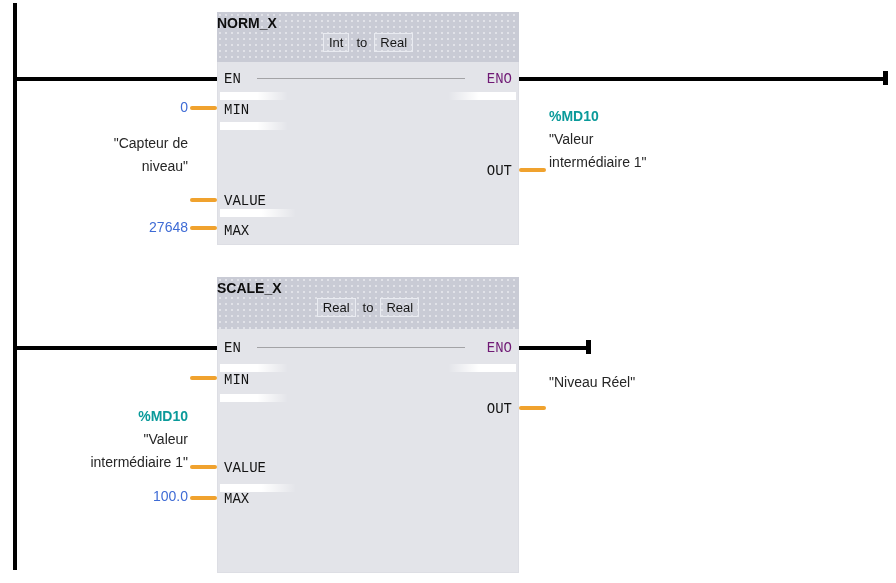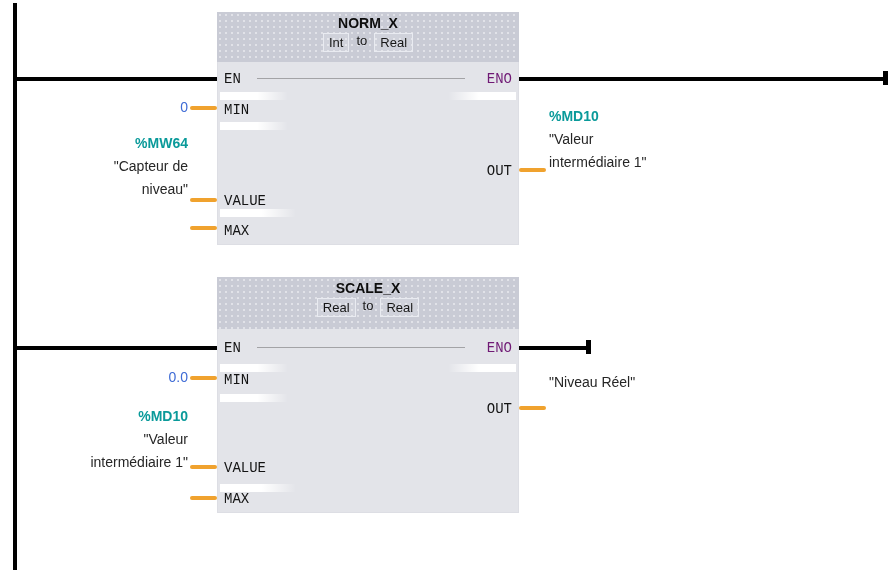--- a/index.html
+++ b/index.html
@@ -11,22 +11,22 @@
   .wire  { position:absolute; background:#000; }
   .tick  { position:absolute; background:#000; }
   .stub  { position:absolute; background:#f0a22e; border-radius:2px; }
   .block { position:absolute; background:#e3e4e9; box-shadow:0 0 0 1px #dddee4 inset; }
   .blk-header {
     position:absolute; left:0; top:0; width:100%;
     background-color:#c9cbd5;
     background-image:radial-gradient(rgba(255,255,255,0.45) 1px, rgba(0,0,0,0) 1px);
     background-size:6px 6px;
   }
-  .blk-title { text-align:center; font-weight:bold; font-size:14px; color:#0d0d0d; padding-top:3px; }
-  .type-row { display:flex; justify-content:center; gap:7px; margin-top:2px; font-size:13px; color:#161616; }
+  .blk-title { text-align:left; font-weight:bold; font-size:14px; color:#0d0d0d; padding-top:3px; }
+  .type-row { display:flex; justify-content:center; align-items:center; gap:7px; margin-top:2px; font-size:13px; color:#161616; }
   .type-box { border:1px solid #e9ebf1; background:rgba(255,255,255,0.14); padding:0 5px; line-height:17px; }
   .pin { position:absolute; font-size:14px; line-height:16px; color:#131313;font-family:Liberation Mono, monospace; }
   .pin.gray { color:#701a75; }
   .inner-line { position:absolute; height:1px; background:#a3a3a6; }
   .strip { position:absolute; height:8px; background:linear-gradient(to right,#ffffff 55%, rgba(255,255,255,0)); }
   .strip.right { background:linear-gradient(to left,#ffffff 55%, rgba(255,255,255,0)); }
   .operand { position:absolute; font-size:14px; line-height:23px; }
   .operand.single { line-height:21px; }
   .op-right { text-align:right; }
   .addr { color:#0a9a9a; font-weight:bold; }
@@ -66,35 +66,35 @@
     <div class="pin" style="right:7px;top:151px">OUT</div>
   </div>
 
   <div class="stub" style="left:190px;top:106px;width:27px;height:4px"></div>
   <div class="stub" style="left:190px;top:198px;width:27px;height:4px"></div>
   <div class="stub" style="left:190px;top:226px;width:27px;height:4px"></div>
   <div class="stub" style="left:519px;top:168px;width:27px;height:4px"></div>
 
   <div class="operand single op-right val" style="left:40px;top:97px;width:148px">0</div>
   <div class="operand op-right" style="left:20px;top:132px;width:168px">
-    <div class="addr">%MW64</div>
     <div class="name">"Capteur de</div>
     <div class="name">niveau"</div>
   </div>
+  <div class="operand single op-right val" style="left:40px;top:217px;width:148px">27648</div>
   <div class="operand" style="left:549px;top:105px;width:230px">
     <div class="addr">%MD10</div>
     <div class="name">"Valeur</div>
     <div class="name">intermédiaire 1"</div>
   </div>
 
   <div class="wire" style="left:13px;top:346px;width:204px;height:4px"></div>
   <div class="wire" style="left:519px;top:346px;width:71px;height:4px"></div>
   <div class="tick" style="left:586px;top:340px;width:5px;height:14px"></div>
 
-  <div class="block" style="left:217px;top:277px;width:302px;height:236px">
+  <div class="block" style="left:217px;top:277px;width:302px;height:296px">
     <div class="blk-header" style="height:52px">
       <div class="blk-title">SCALE_X</div>
       <div class="type-row">
         <span class="type-box">Real</span>
         <span>to</span>
         <span class="type-box">Real</span>
       </div>
     </div>
     <div class="inner-line" style="left:40px;top:70px;width:208px"></div>
     <div class="pin" style="left:7px;top:63px">EN</div>
@@ -107,23 +107,23 @@
     <div class="strip" style="left:3px;top:207px;width:76px"></div>
     <div class="pin" style="left:7px;top:214px">MAX</div>
     <div class="pin" style="right:7px;top:124px">OUT</div>
   </div>
 
   <div class="stub" style="left:190px;top:376px;width:27px;height:4px"></div>
   <div class="stub" style="left:190px;top:465px;width:27px;height:4px"></div>
   <div class="stub" style="left:190px;top:496px;width:27px;height:4px"></div>
   <div class="stub" style="left:519px;top:406px;width:27px;height:4px"></div>
 
-  <div class="operand single op-right val" style="left:40px;top:367px;width:148px">0.0</div>
   <div class="operand op-right" style="left:20px;top:405px;width:168px">
     <div class="addr">%MD10</div>
     <div class="name">"Valeur</div>
     <div class="name">intermédiaire 1"</div>
   </div>
+  <div class="operand single op-right val" style="left:40px;top:486px;width:148px">100.0</div>
   <div class="operand" style="left:549px;top:371px;width:230px">
     <div class="name">"Niveau Réel"</div>
   </div>
 
 </div>
 
 </body></html>

